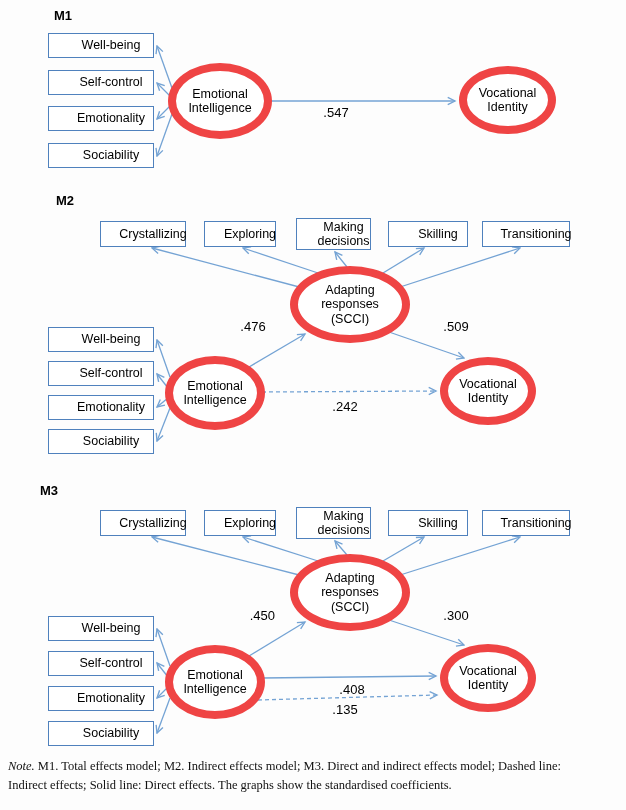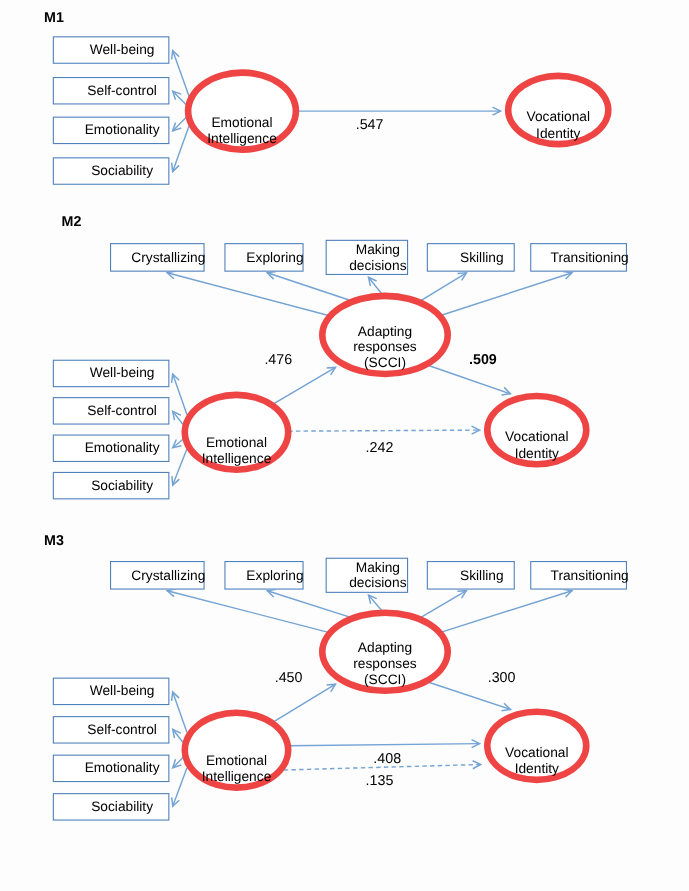--- a/index.html
+++ b/index.html
@@ -5,21 +5,21 @@
   * { margin:0; padding:0; box-sizing:border-box; }
   html,body { width:626px; height:810px; }
   body { background:#ffffff; font-family:"Liberation Sans", sans-serif; color:#000; }
   .stage { position:relative; width:626px; height:810px; background:#fdfdfd; overflow:hidden; }
   svg.arrows { position:absolute; left:0; top:0; z-index:1; }
   svg.arrows line { stroke:#74a3d4; stroke-width:1.3; }
   svg.arrows line.dashed { stroke-dasharray:4 3; }
   .node { position:absolute; z-index:2; display:flex; align-items:center; justify-content:center;
           text-align:center; background:#ffffff; font-size:12.5px; line-height:1.15; }
   .box { border:1.5px solid #4f81bd;padding-left:20px; }
-  .ellipse { border:6px solid #ef4444; border-radius:50%;align-items:flex-end; }
+  .ellipse { border:8px solid #ef4444; border-radius:50%; }
   .etext { display:block; }
   .coef { position:absolute; z-index:3; font-size:13px; text-align:center; }
   .mlabel { position:absolute; z-index:3; font-weight:bold; font-size:13px; }
   .note { position:absolute; left:8px; top:757px; width:612px; z-index:3;
           font-family:"Liberation Serif", serif; font-size:12.5px; line-height:1.5; color:#111; }
   .note .em { font-style:italic; }
 </style>
 </head>
 <body>
 
@@ -59,21 +59,21 @@
     <line x1="170" y1="666" x2="157" y2="629" marker-end="url(#arr)"></line>
     <line x1="168" y1="677" x2="157" y2="663" marker-end="url(#arr)"></line>
     <line x1="168" y1="687" x2="157" y2="698" marker-end="url(#arr)"></line>
     <line x1="170" y1="698" x2="157" y2="733" marker-end="url(#arr)"></line>
     <line x1="249" y1="656" x2="305" y2="622" marker-end="url(#arr)"></line>
     <line x1="389" y1="620" x2="464" y2="645" marker-end="url(#arr)"></line>
     <line x1="262" y1="678" x2="436" y2="676" marker-end="url(#arr)"></line>
     <line class="dashed" x1="258" y1="700" x2="437" y2="695" marker-end="url(#arr)"></line>
   </svg>
 
-  <div class="mlabel" style="left:40px; top:8px;">M1</div>
+  <div class="mlabel" style="left:54px; top:8px;">M1</div>
 
   <div class="node box" style="left:48px; top:33px;  width:106px; height:25px;">Well-being</div>
   <div class="node box" style="left:48px; top:70px;  width:106px; height:25px;">Self-control</div>
   <div class="node box" style="left:48px; top:106px; width:106px; height:25px;">Emotionality</div>
   <div class="node box" style="left:48px; top:143px; width:106px; height:25px;">Sociability</div>
 
   <div class="node ellipse" style="left:168px; top:63px; width:104px; height:76px;">
     <span class="etext" style="width:74px;">Emotional Intelligence</span>
   </div>
   <div class="node ellipse" style="left:459px; top:66px; width:97px; height:68px;">
@@ -100,21 +100,21 @@
   <div class="node box" style="left:48px; top:429px; width:106px; height:25px;">Sociability</div>
 
   <div class="node ellipse" style="left:165px; top:356px; width:100px; height:74px;">
     <span class="etext" style="width:72px;">Emotional Intelligence</span>
   </div>
   <div class="node ellipse" style="left:440px; top:357px; width:96px; height:68px;">
     <span class="etext" style="width:70px;">Vocational Identity</span>
   </div>
 
   <div class="coef" style="left:231px; top:319px; width:44px;">.476</div>
-  <div class="coef" style="left:417px; top:319px; width:44px;font-weight:bold;">.509</div>
+  <div class="coef" style="left:434px; top:319px; width:44px;">.509</div>
   <div class="coef" style="left:323px; top:399px; width:44px;">.242</div>
 
   <div class="mlabel" style="left:40px; top:483px;text-align:right;">M3</div>
 
   <div class="node box" style="left:100px; top:510px; width:86px; height:26px;">Crystallizing</div>
   <div class="node box" style="left:204px; top:510px; width:72px; height:26px;">Exploring</div>
   <div class="node box" style="left:296px; top:507px; width:75px; height:32px;">Making decisions</div>
   <div class="node box" style="left:388px; top:510px; width:80px; height:26px;">Skilling</div>
   <div class="node box" style="left:482px; top:510px; width:88px; height:26px;">Transitioning</div>
 
@@ -132,14 +132,18 @@
   </div>
   <div class="node ellipse" style="left:440px; top:644px; width:96px; height:68px;">
     <span class="etext" style="width:70px;">Vocational Identity</span>
   </div>
 
   <div class="coef" style="left:231px; top:608px; width:44px;text-align:right;">.450</div>
   <div class="coef" style="left:434px; top:608px; width:44px;">.300</div>
   <div class="coef" style="left:330px; top:651px; width:44px;margin-top:31px;">.408</div>
   <div class="coef" style="left:323px; top:702px; width:44px;">.135</div>
 
+  <p class="note">
+    <span class="em">Note.</span><span> M1. Total effects model; M2. Indirect effects model; M3. Direct and indirect effects model; Dashed line:</span><br>
+    <span>Indirect effects; Solid line: Direct effects. The graphs show the standardised coefficients.</span>
+  </p>
 
 </div>
 
 </body></html>

